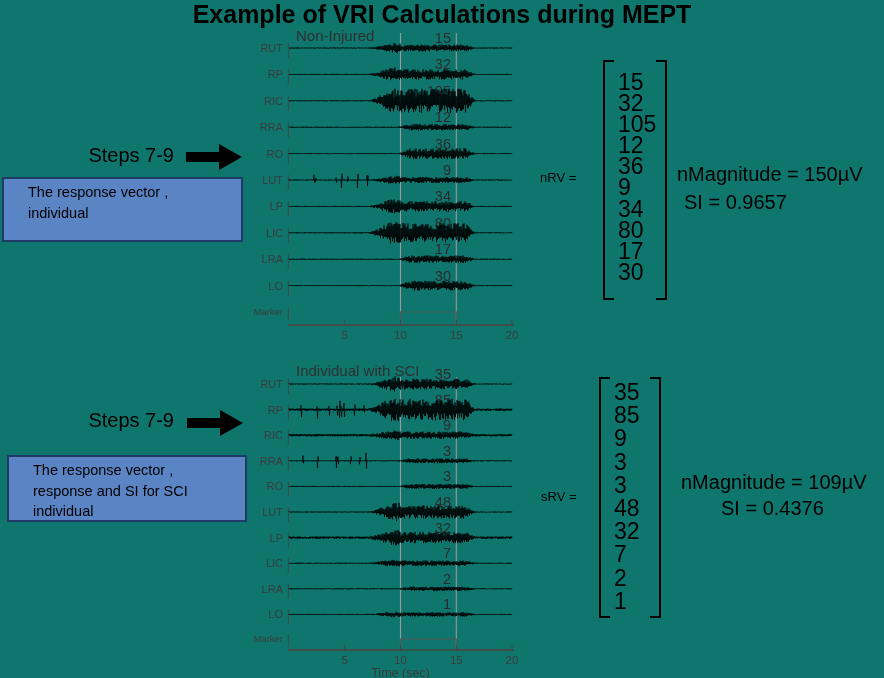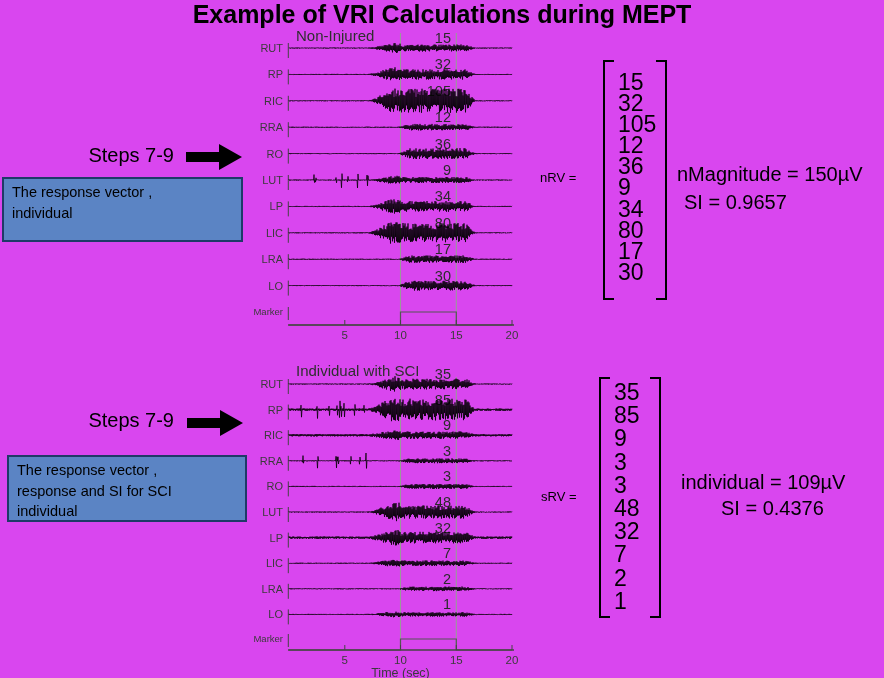--- a/index.html
+++ b/index.html
@@ -1,28 +1,28 @@
 <!DOCTYPE html>
 <html><head>
 <meta charset="utf-8">
 <style>
   html,body{margin:0;padding:0;background:#fff;}
-  .page{position:relative;width:884px;height:678px;background:#d946ef;overflow:hidden;
+  .page{position:relative;width:884px;height:678px;background:#0f766e;overflow:hidden;
         font-family:"Liberation Sans",sans-serif;color:#000;}
   .title{position:absolute;left:0;top:0;width:884px;text-align:center;
          font-size:25px;font-weight:bold;letter-spacing:0px;}
   #plots{position:absolute;left:0;top:0;}
   .steps{position:absolute;width:120px;text-align:right;font-size:20px;color:#000;}
   .steps-top{left:54px;top:144px;}
   .steps-bottom{left:54px;top:409px;}
   .arrow{position:absolute;width:56px;height:30px;}
   .arrow-top{left:186px;top:142px;}
   .arrow-bottom{left:187px;top:408px;}
   .bluebox{position:absolute;background:#5b84c4;border:2px solid #1f3a68;
-           font-size:14.5px;line-height:20.5px;padding:3px 8px;box-sizing:border-box;color:#000;}
+           font-size:14.5px;line-height:20.5px;padding:3px 24px;box-sizing:border-box;color:#000;}
   .box-top{left:2px;top:177px;width:241px;height:65px;}
   .box-bottom{left:7px;top:455px;width:240px;height:67px;}
   .bluebox span{display:block;}
   .rv-label{position:absolute;font-weight:normal;font-size:13px;}
   .rv-n{left:540px;top:170px;}
   .rv-s{left:541px;top:489px;}
   .vec{position:absolute;font-size:23px;}
   .vec-n{left:603px;top:60px;width:64px;height:240px;}
   .vec-s{left:599px;top:377px;width:62px;height:241px;}
   .br{position:absolute;top:0;bottom:0;width:9px;}
@@ -212,16 +212,16 @@
       <span>9</span>
       <span>3</span>
       <span>3</span>
       <span>48</span>
       <span>32</span>
       <span>7</span>
       <span>2</span>
       <span>1</span>
     </div>
   </div>
-  <div class="mag mag-s">individual = 109µV</div>
+  <div class="mag mag-s">nMagnitude = 109µV</div>
   <div class="si si-s">SI = 0.4376</div>
 
 </div>
 
 </body></html>

